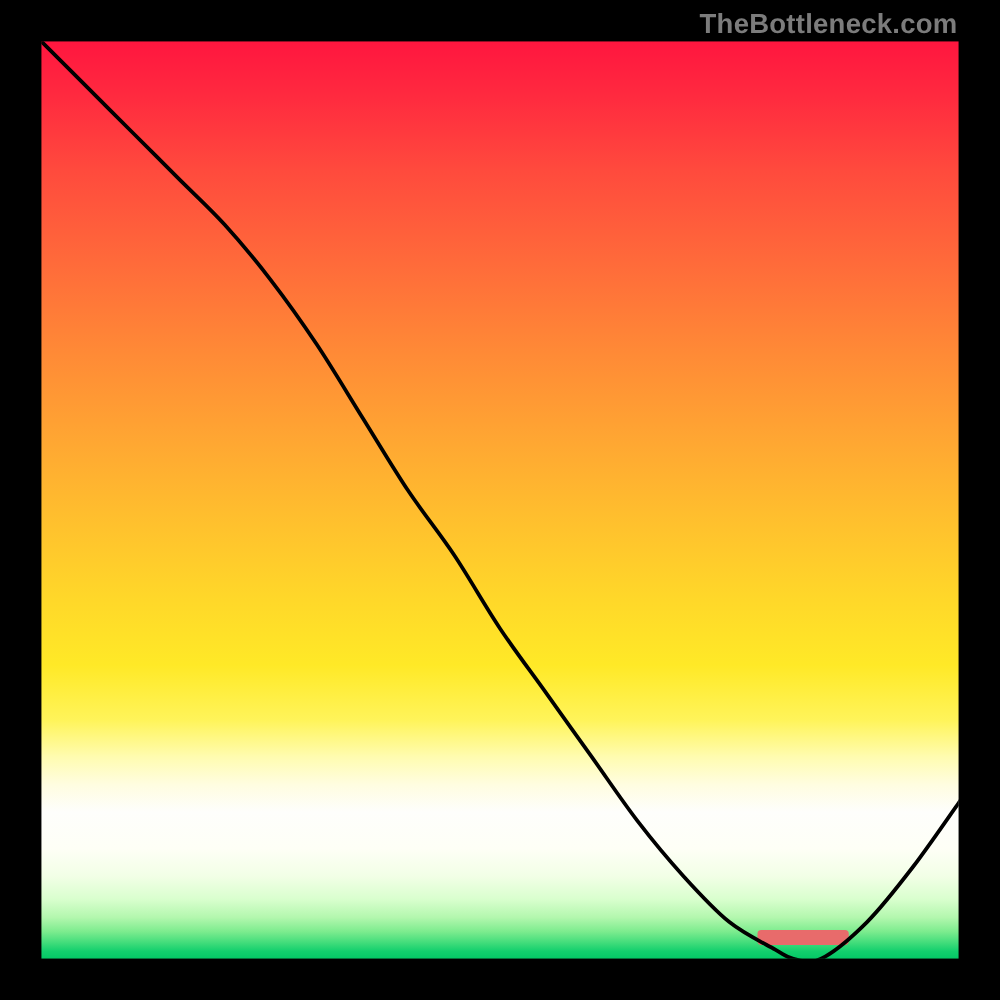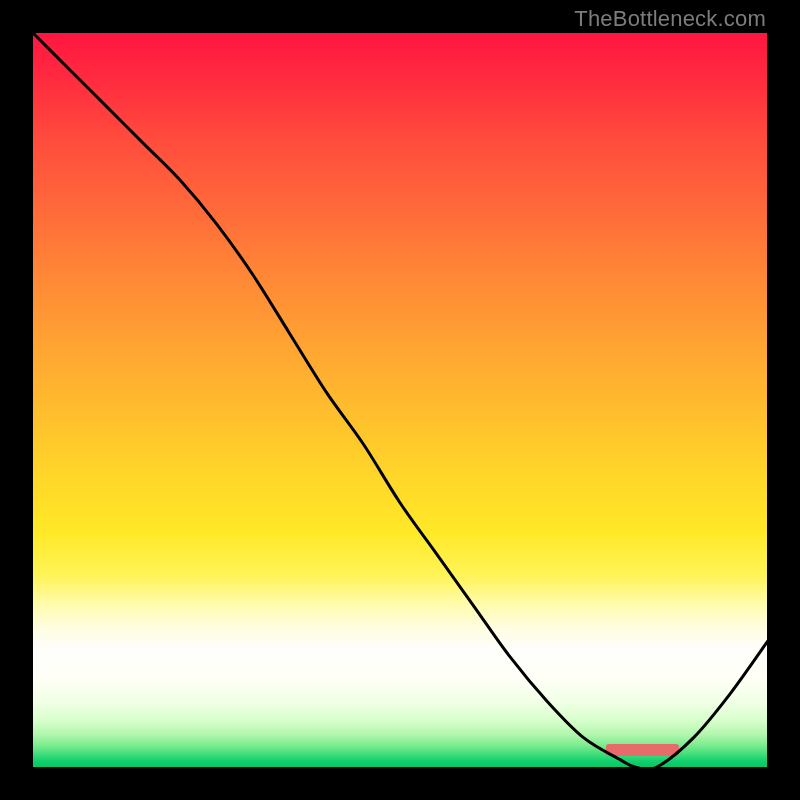--- a/index.html
+++ b/index.html
@@ -56,21 +56,21 @@
       #12cf6d 99.2%,
       #04c866 100%
     );
   }
   .watermark {
     position: absolute;
     top: 6px;
     right: 34px;
     color: #7c7c7c;
     font-size: 22px;
-    font-weight: 400;
+    font-weight: 700;
     letter-spacing: 0.2px;
   }
   
   .marker-bar {
     position: absolute;
     background: #e86b6b;
     border-radius: 3px;
     height: 12px;
   }
   

